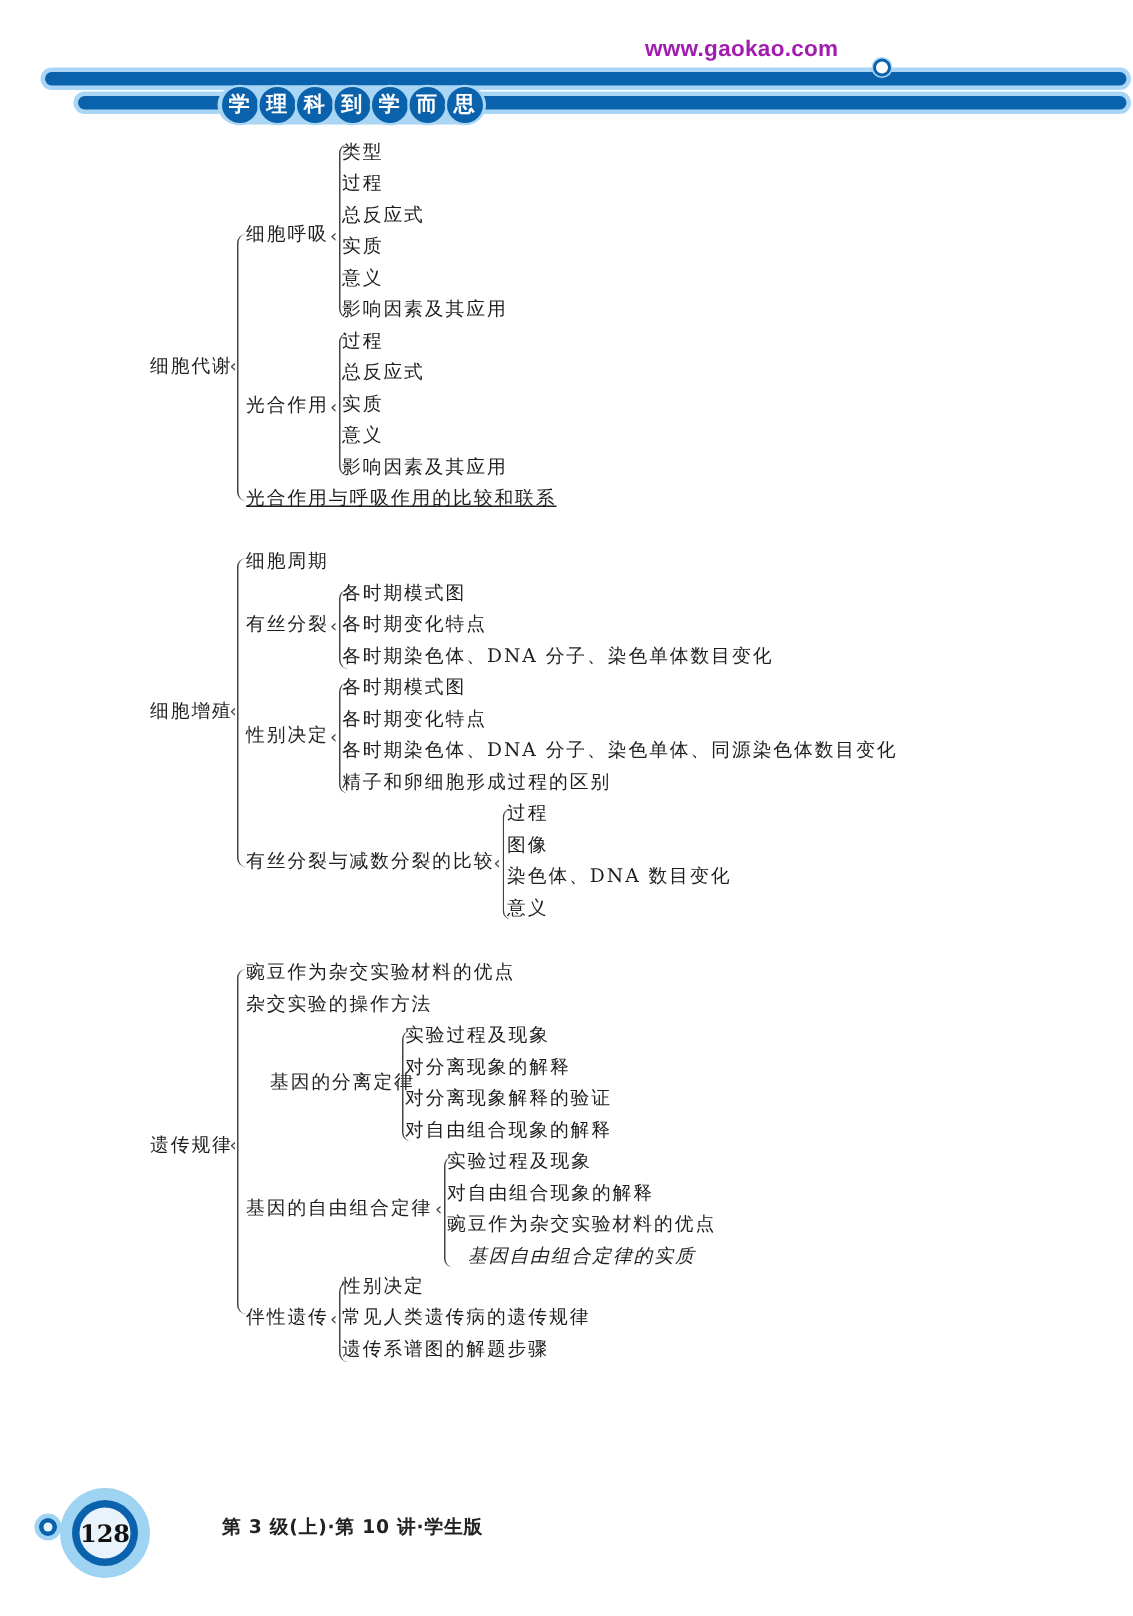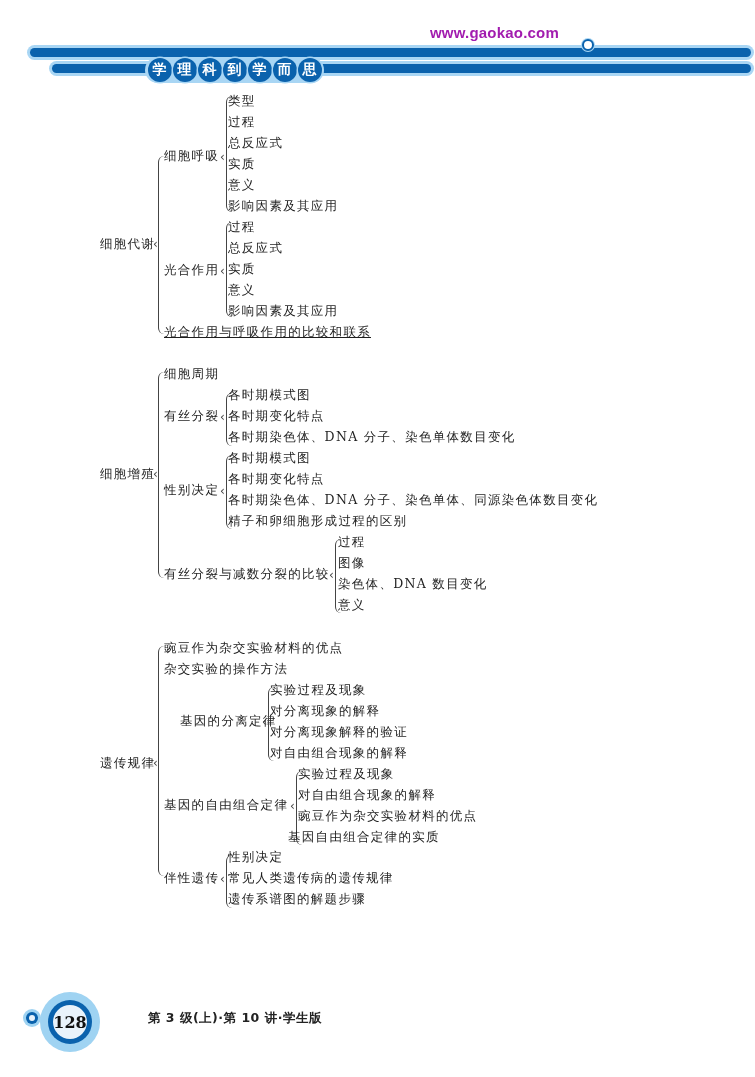--- a/index.html
+++ b/index.html
@@ -172,21 +172,21 @@
     <span class="t" style="left:270px;top:703px;">对分离现象的解释</span>
     <span class="t" style="left:270px;top:724px;">对分离现象解释的验证</span>
     <span class="t" style="left:270px;top:745px;">对自由组合现象的解释</span>
 
     <span class="t" style="left:164px;top:797px;">基因的自由组合定律</span>
     <span class="lt" style="left:290px;top:800px;">‹</span>
     <div class="brace" style="left:296px;top:771px;width:6px;height:74px;"></div>
     <span class="t" style="left:298px;top:766px;">实验过程及现象</span>
     <span class="t" style="left:298px;top:787px;">对自由组合现象的解释</span>
     <span class="t" style="left:298px;top:808px;">豌豆作为杂交实验材料的优点</span>
-    <span class="t" style="left:288px;top:829px;">基因自由组合定律的实质</span>
+    <span class="t" style="left:312px;top:829px;font-style:italic;">基因自由组合定律的实质</span>
 
     <span class="t" style="left:164px;top:870px;">伴性遗传</span>
     <span class="lt" style="left:220px;top:873px;">‹</span>
     <div class="brace" style="left:226px;top:855px;width:6px;height:53px;"></div>
     <span class="t" style="left:228px;top:849px;">性别决定</span>
     <span class="t" style="left:228px;top:870px;">常见人类遗传病的遗传规律</span>
     <span class="t" style="left:228px;top:891px;">遗传系谱图的解题步骤</span>
   </div>
 </div>
 

